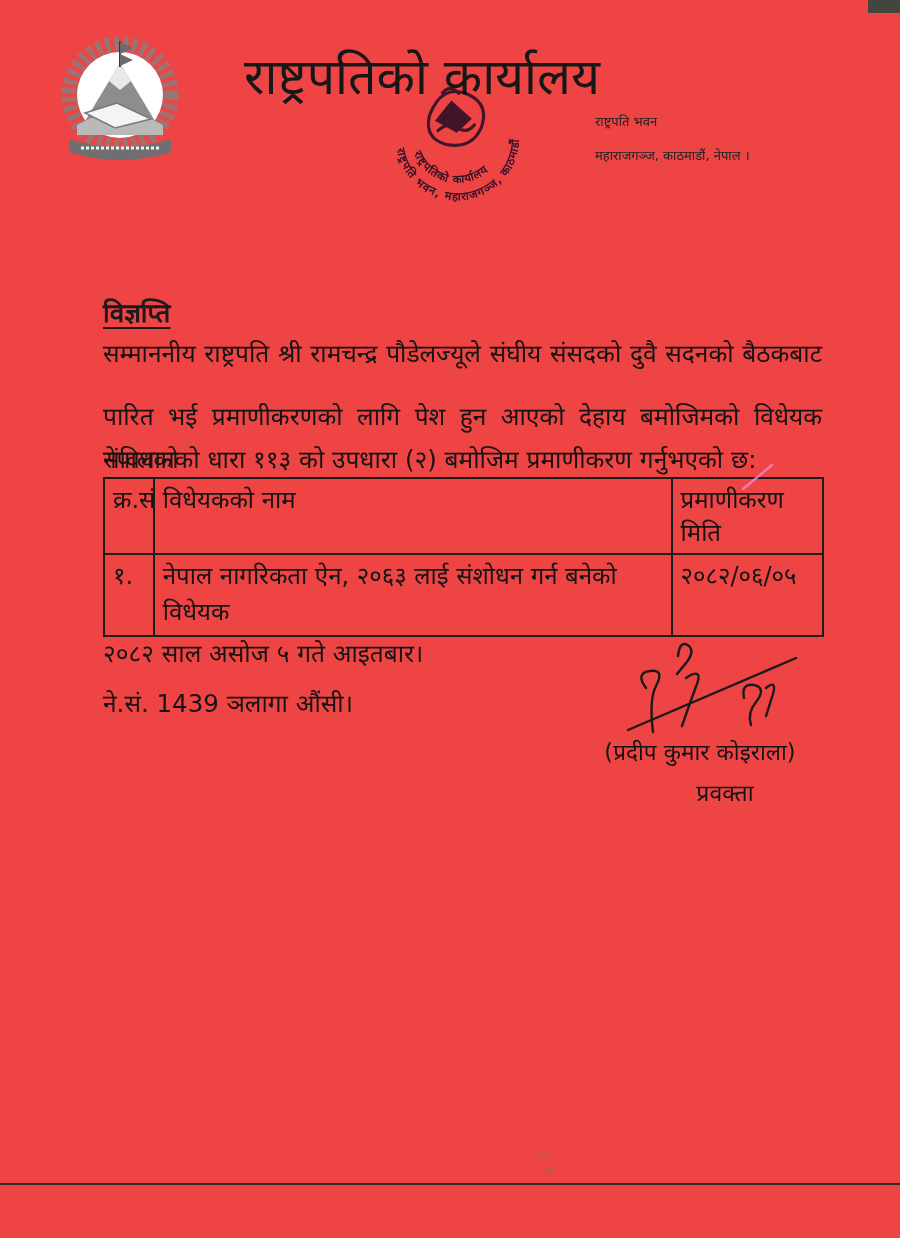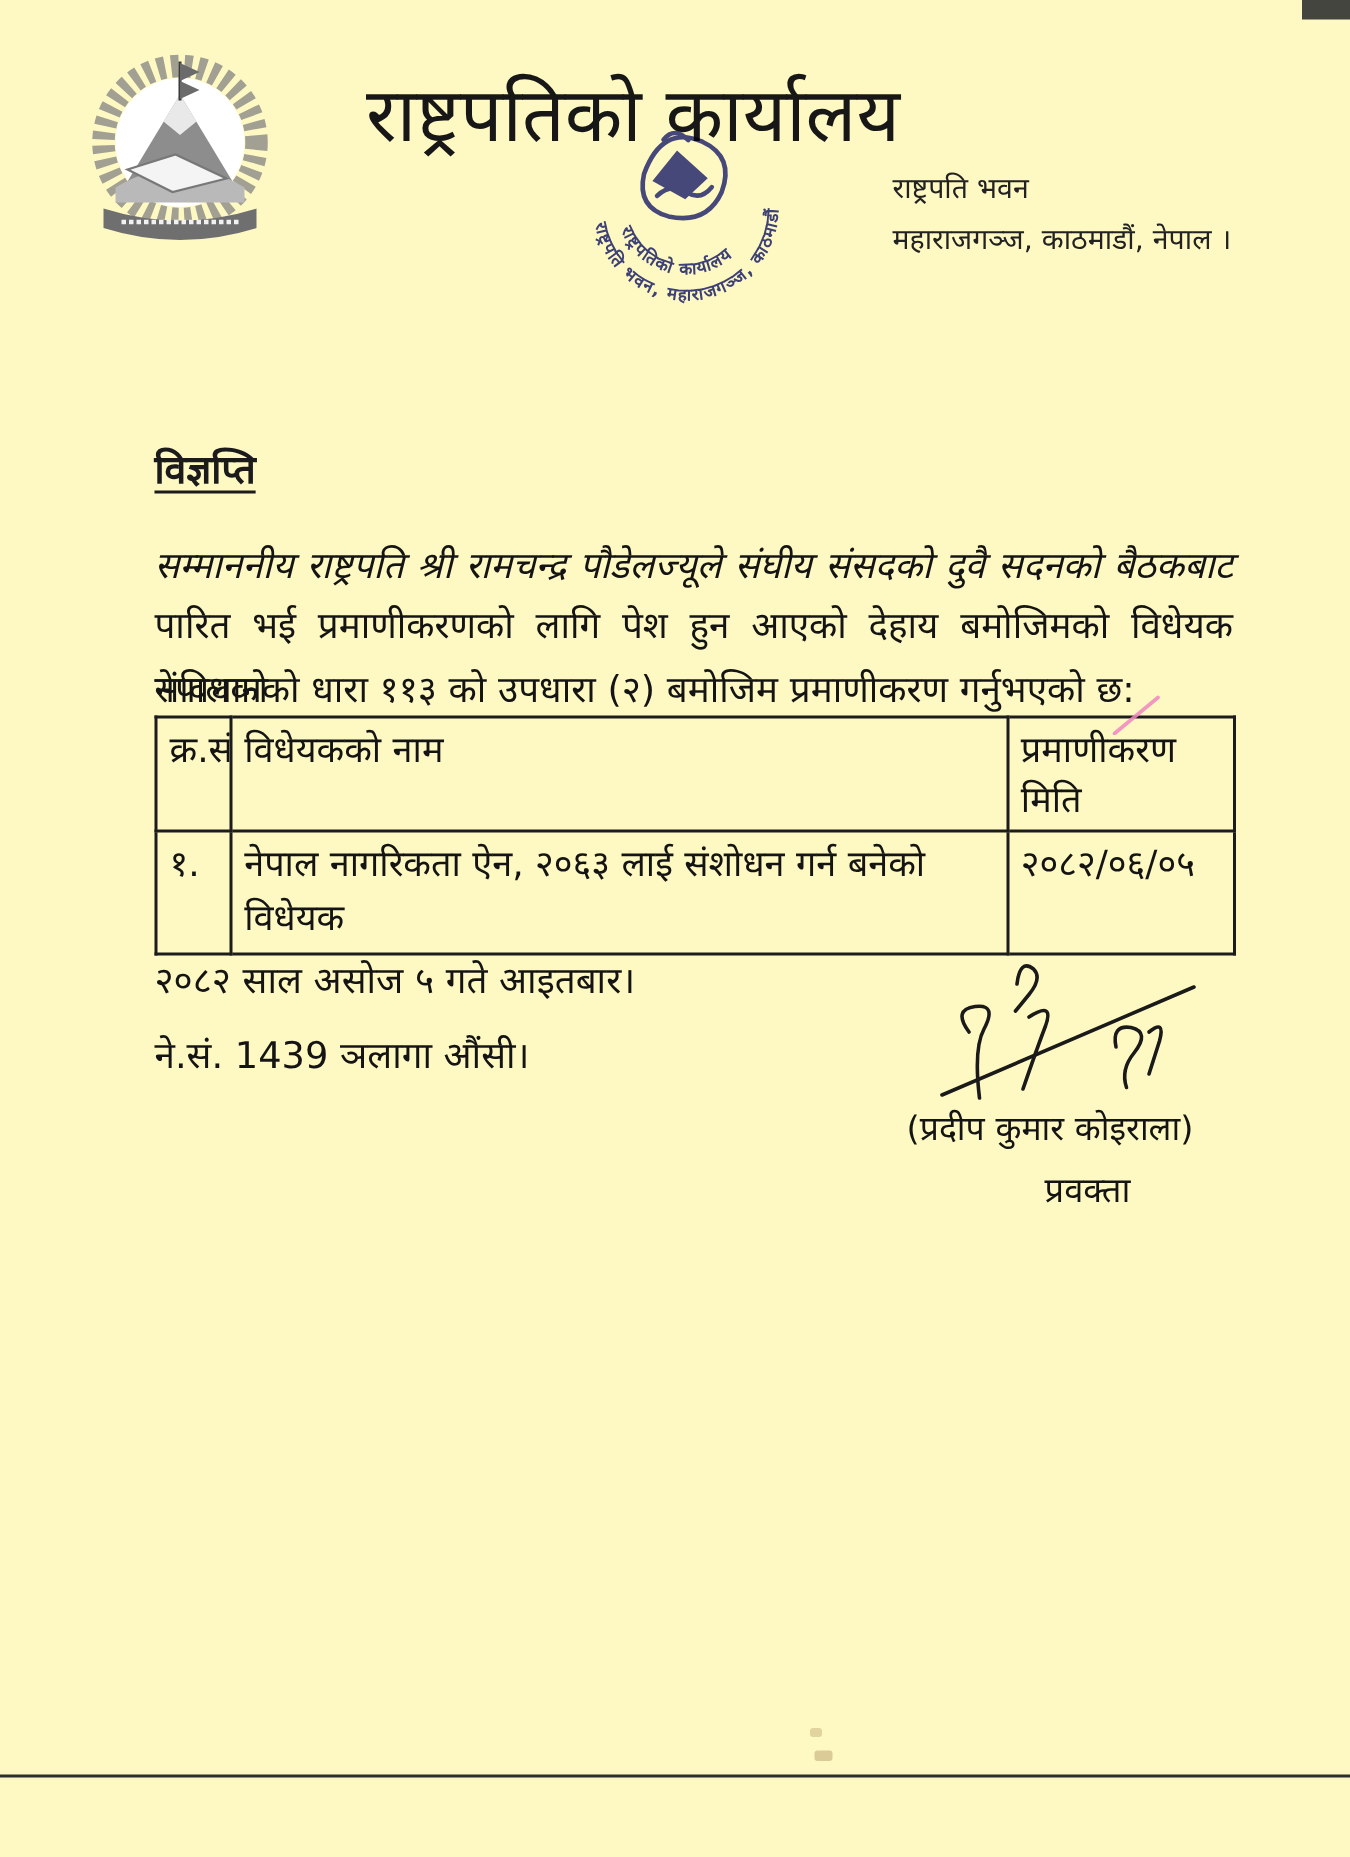--- a/index.html
+++ b/index.html
@@ -1,58 +1,58 @@
 <!DOCTYPE html>
 <html><head>
 <meta charset="utf-8">
 <style>
   html,body{margin:0;padding:0;}
   body{background:#e8e8e4;font-family:"DejaVu Sans", sans-serif;}
   .page{
     position:relative;
     width:900px;height:1238px;
     margin:0 auto;
-    background:#fef9c3;
+    background:#ef4444;
     overflow:hidden;
     color:#1b1b1b;
   }
   .corner-mark{
     position:absolute;top:0;left:868px;width:32px;height:13px;
     background:#45453f;
   }
   
   .emblem{position:absolute;left:55px;top:33px;width:130px;height:138px;}
   .office-title{
     position:absolute;left:196px;top:44px;width:452px;
     font-size:50px;line-height:1.35;text-align:center;
     color:#171717;white-space:nowrap;
   }
   .stamp{
     position:absolute;left:376px;top:66px;width:164px;height:156px;
     mix-blend-mode:multiply;opacity:.92;
     transform:rotate(-6deg);
   }
   .addr{
-    position:absolute;left:595px;font-size:19px;color:#222;white-space:nowrap;
+    position:absolute;left:595px;font-size:13px;color:#222;white-space:nowrap;
   }
   .addr1{top:112px;}
   .addr2{top:146px;}
   
   .notice-title{
     position:absolute;left:103px;top:294px;width:720px;
     text-align:left;font-size:26px;font-weight:bold;
     text-decoration:underline;text-underline-offset:5px;
   }
   .body-line{
     position:absolute;left:103px;width:719px;
     font-size:24.5px;line-height:43px;white-space:nowrap;
     color:#141414;
   }
   .body-line.just{white-space:normal;text-align:justify;text-align-last:justify;}
-  .bl0{top:355px;font-style:italic;}
+  .bl0{top:332px;}
   .bl1{top:395px;}
   .bl2{top:438px;}
   
   .bill-table{
     position:absolute;left:103px;top:477px;
     border-collapse:collapse;table-layout:fixed;width:721px;
     font-size:24px;color:#141414;
   }
   .bill-table td,.bill-table th{
     border:2px solid #1c1c1c;

